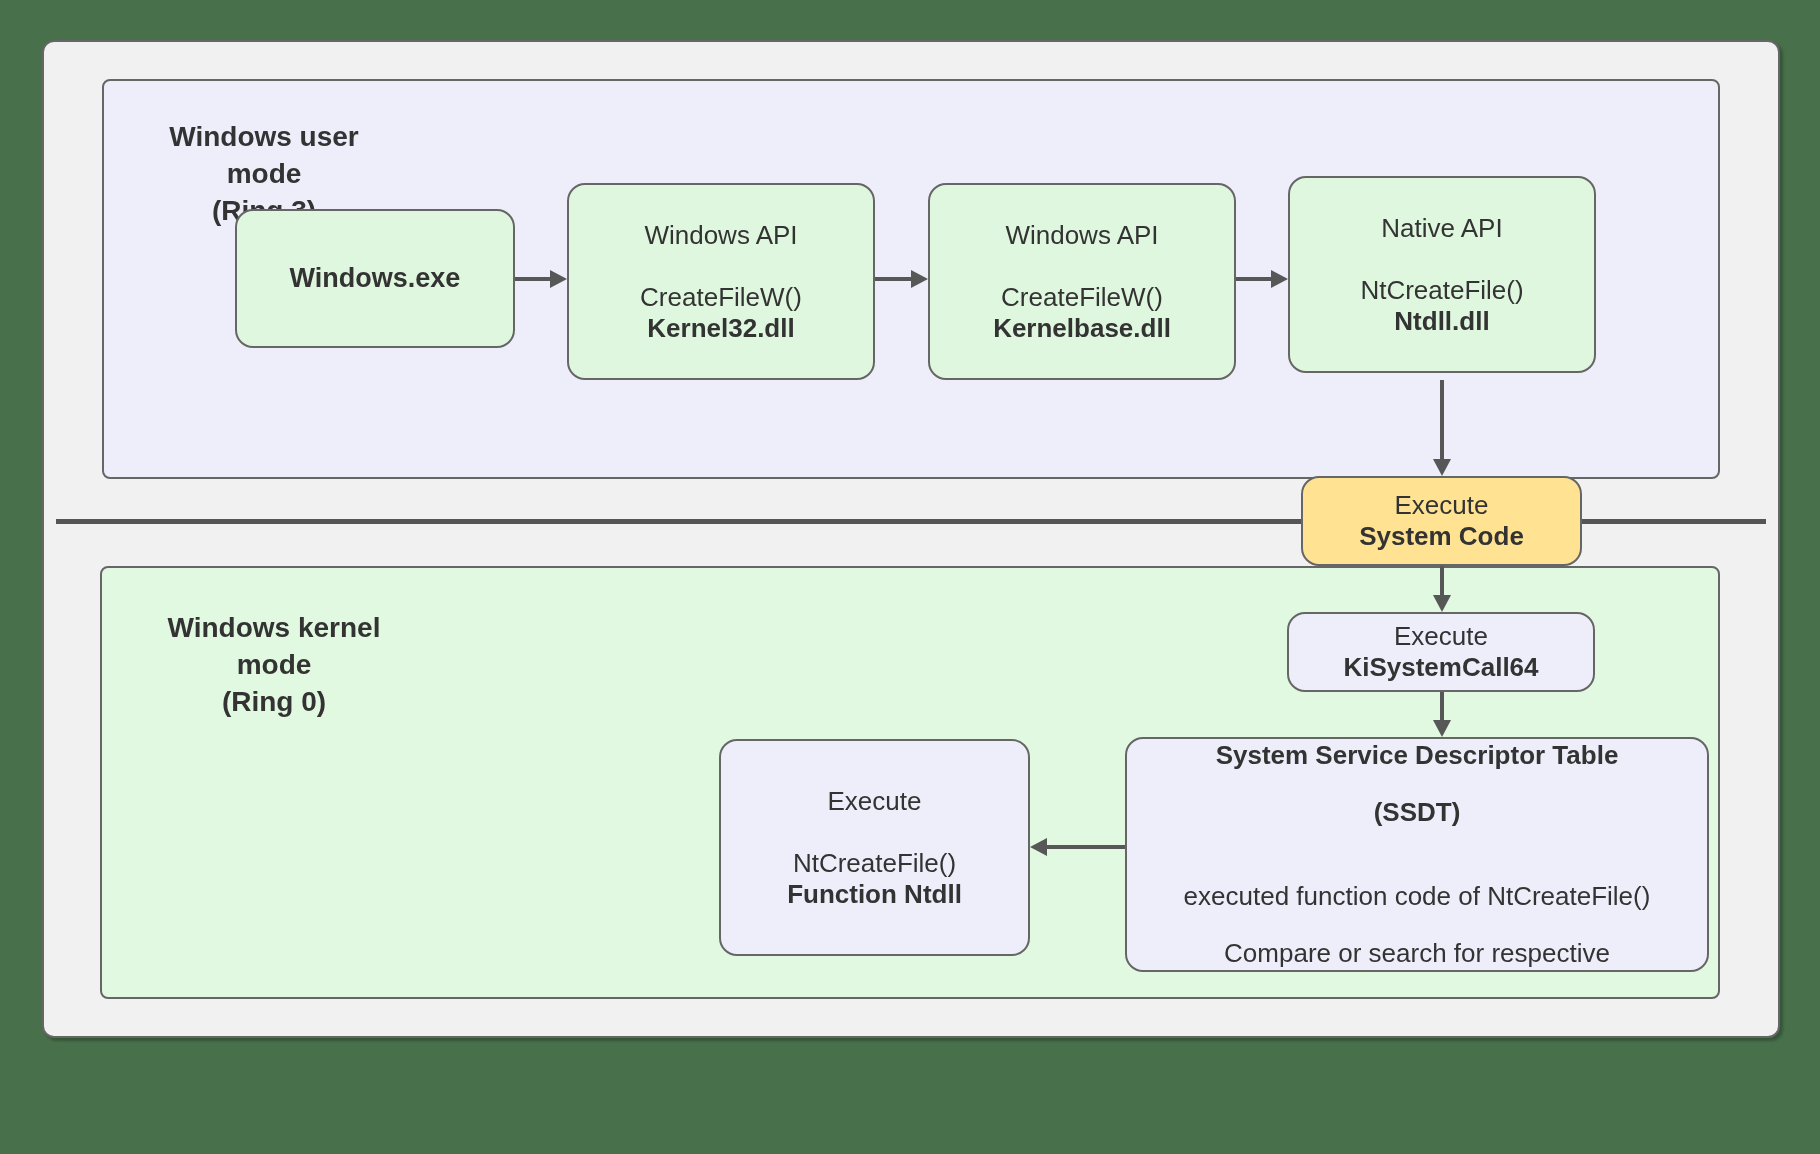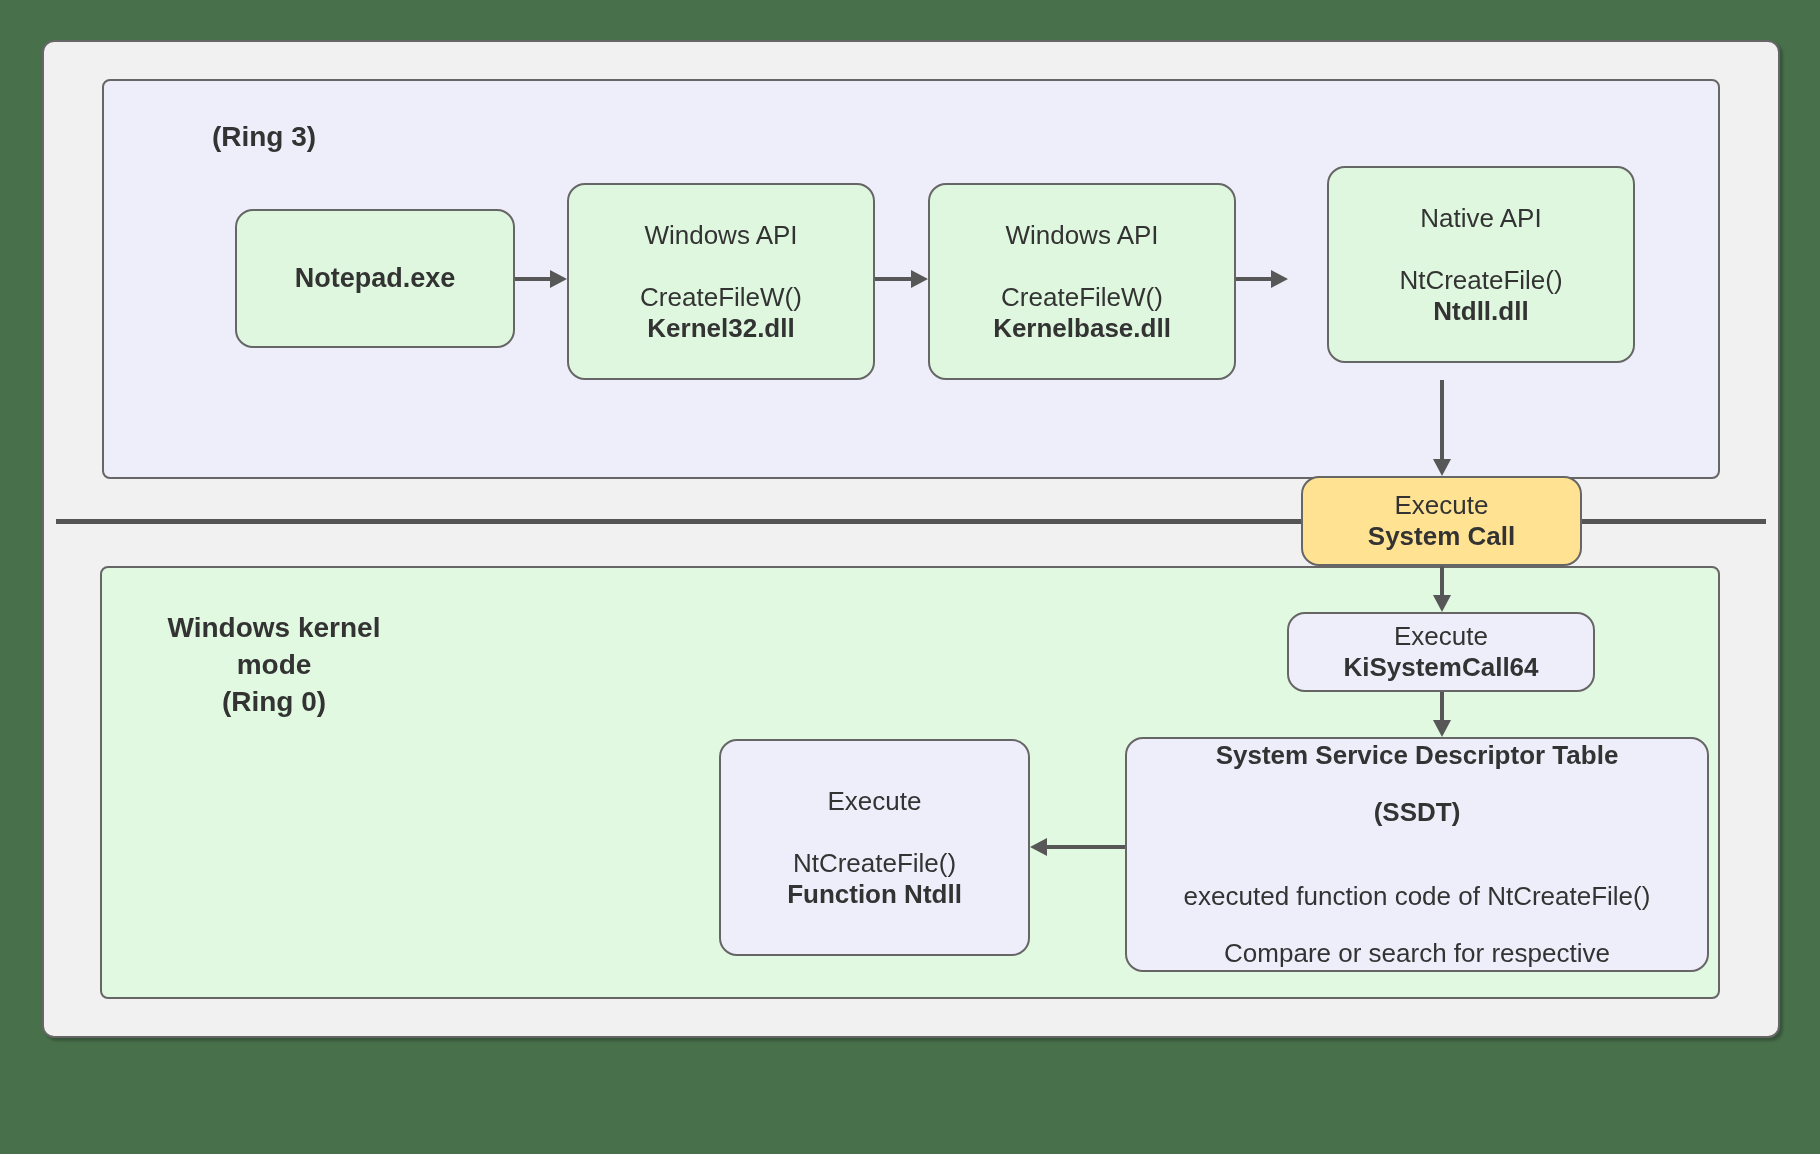--- a/index.html
+++ b/index.html
@@ -39,21 +39,21 @@
   }
   .node .ln{white-space:nowrap;}
   .node .ln.b{font-weight:bold;}
   .node .gap{height:31px;}
   .green{background:#DEF7DE;}
   .lav{background:#EEEEFB;}
   .yellow{background:#FFE392;z-index:6;}
   .notepad{left:235px;top:209px;width:280px;height:139px;font-size:27px;}
   .api1{left:567px;top:183px;width:308px;height:197px;}
   .api2{left:928px;top:183px;width:308px;height:197px;}
-  .native{left:1288px;top:166px;width:308px;height:197px;margin-left:39px;}
+  .native{left:1288px;top:176px;width:308px;height:197px;}
   .syscall{left:1301px;top:476px;width:281px;height:90px;}
   .kisys{left:1287px;top:612px;width:308px;height:80px;}
   .ssdt{left:1125px;top:737px;width:584px;height:235px;line-height:33px;gap:24px;}
   .ssdt .gap{height:33px;}
   .fc{left:719px;top:739px;width:311px;height:217px;}
   
   .shaft{background:#575757;z-index:4;}
   .head{width:0;height:0;z-index:4;}
   .head.r{border-top:9px solid transparent;border-bottom:9px solid transparent;border-left:17px solid #575757;}
   .head.l{border-top:9px solid transparent;border-bottom:9px solid transparent;border-right:17px solid #575757;}
@@ -66,33 +66,34 @@
 </style>
 </head>
 <body>
 
 <div class="page">
 
   <div class="abs panel"></div>
 
   <div class="abs region user"></div>
   <div class="abs region-label user">
+    <div>Windows user mode</div>
     <div>(Ring 3)</div>
   </div>
 
   <div class="abs region kernel"></div>
   <div class="abs region-label kernel">
     <div>Windows kernel mode</div>
     <div>(Ring 0)</div>
   </div>
 
   <div class="abs divider"></div>
 
   <div class="abs node green notepad">
-    <div class="ln b">Notepad.exe</div>
+    <div class="ln b">Windows.exe</div>
   </div>
 
   <div class="abs node green api1">
     <div class="ln">Windows API</div>
     <div class="gap"></div>
     <div class="ln">CreateFileW()</div>
     <div class="ln b">Kernel32.dll</div>
   </div>
 
   <div class="abs node green api2">
@@ -104,21 +105,21 @@
 
   <div class="abs node green native">
     <div class="ln">Native API</div>
     <div class="gap"></div>
     <div class="ln">NtCreateFile()</div>
     <div class="ln b">Ntdll.dll</div>
   </div>
 
   <div class="abs node yellow syscall">
     <div class="ln">Execute</div>
-    <div class="ln b">System Call</div>
+    <div class="ln b">System Code</div>
   </div>
 
   <div class="abs node lav kisys">
     <div class="ln">Execute</div>
     <div class="ln b">KiSystemCall64</div>
   </div>
 
   <div class="abs node lav ssdt">
     <div class="ln b">System Service Descriptor Table</div>
     <div class="ln b">(SSDT)</div>

